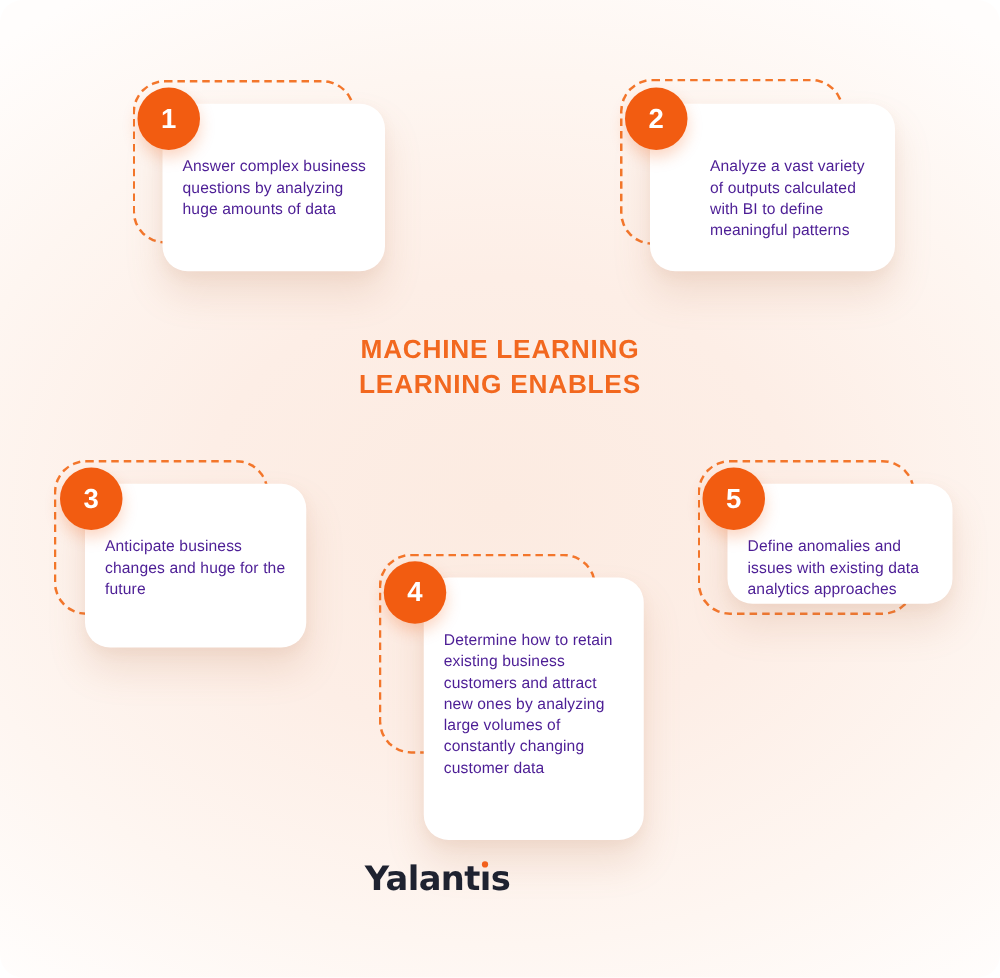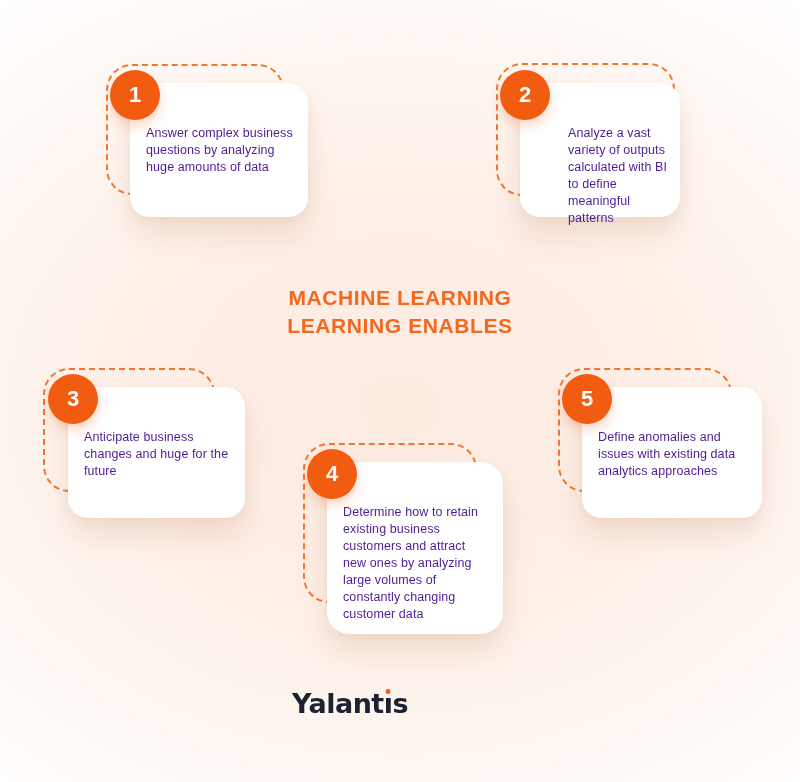--- a/index.html
+++ b/index.html
@@ -59,46 +59,46 @@
 
   
   .g1 { left: 106px; top: 64px; width: 210px; height: 160px; }
   .g1 .dashed-frame { left: 0; top: 0; width: 178px; height: 131px; }
   .g1 .white-card  { left: 24px; top: 19px; width: 178px; height: 134px; }
   .g1 .num-badge   { left: 4px;  top: 6px; }
 
   
   .g2 { left: 496px; top: 63px; width: 210px; height: 160px; }
   .g2 .dashed-frame { left: 0; top: 0; width: 179px; height: 133px; }
-  .g2 .white-card  { left: 24px; top: 20px; width: 160px; height: 134px; padding-left: 48px; }
+  .g2 .white-card  { left: 24px; top: 20px; width: 196px; height: 134px; padding-left: 48px; }
   .g2 .num-badge   { left: 4px;  top: 7px; }
 
   
   .g3 { left: 43px; top: 368px; width: 210px; height: 160px; }
   .g3 .dashed-frame { left: 0; top: 0; width: 172px; height: 124px; }
   .g3 .white-card  { left: 25px; top: 19px; width: 177px; height: 131px; }
   .g3 .num-badge   { left: 5px;  top: 6px; }
 
   
   .g4 { left: 303px; top: 443px; width: 210px; height: 195px; }
   .g4 .dashed-frame { left: 0; top: 0; width: 174px; height: 160px; }
-  .g4 .white-card  { left: 24px; top: 19px; width: 176px; height: 172px; border-radius: 22px; }
+  .g4 .white-card  { left: 36px; top: 19px; width: 176px; height: 210px; }
   .g4 .num-badge   { left: 4px;  top: 6px; }
 
   
   .g5 { left: 558px; top: 368px; width: 212px; height: 160px; }
   .g5 .dashed-frame { left: 0; top: 0; width: 174px; height: 124px; }
-  .g5 .white-card  { left: 24px; top: 19px; width: 180px; height: 131px; }
+  .g5 .white-card  { left: 24px; top: 19px; width: 180px; height: 96px; }
   .g5 .num-badge   { left: 4px;  top: 6px; }
 
   
   .main-title {
     position: absolute;
     left: 0;
-    top: 284px;
+    top: 266px;
     width: 800px;
     text-align: center;
     color: #f2681f;
     font-weight: bold;
     font-size: 21px;
     line-height: 28px;
     letter-spacing: 0.6px;
   }
   .main-title span { display: block; }
 

